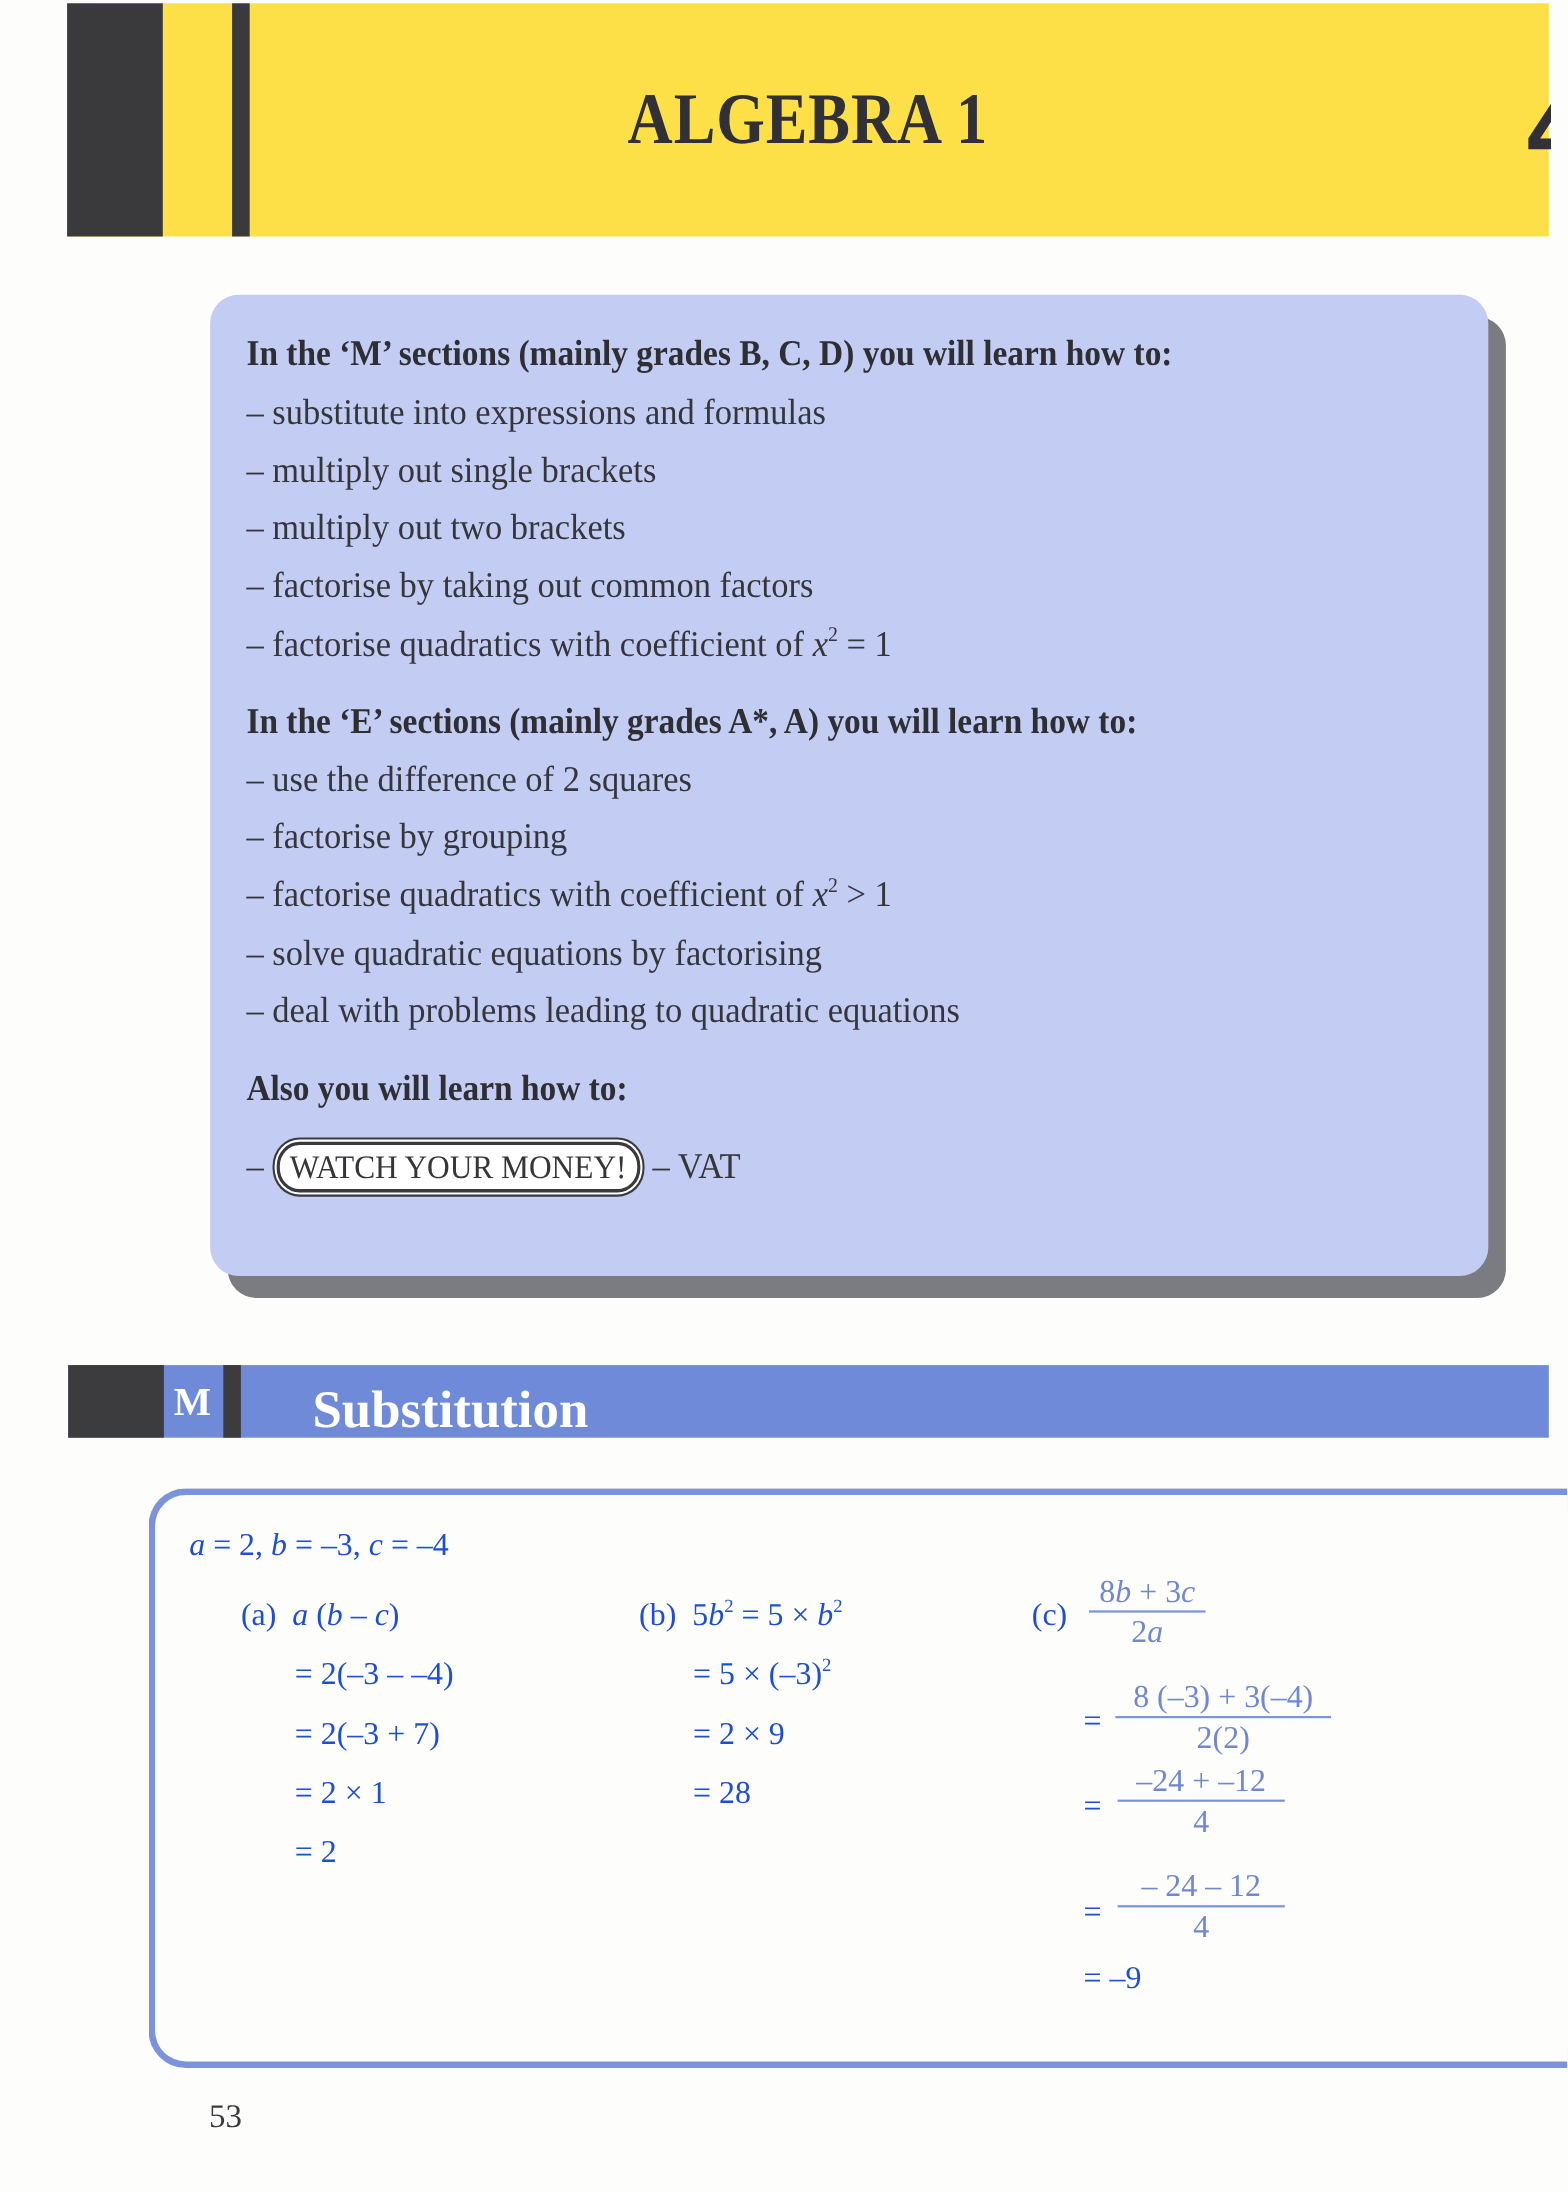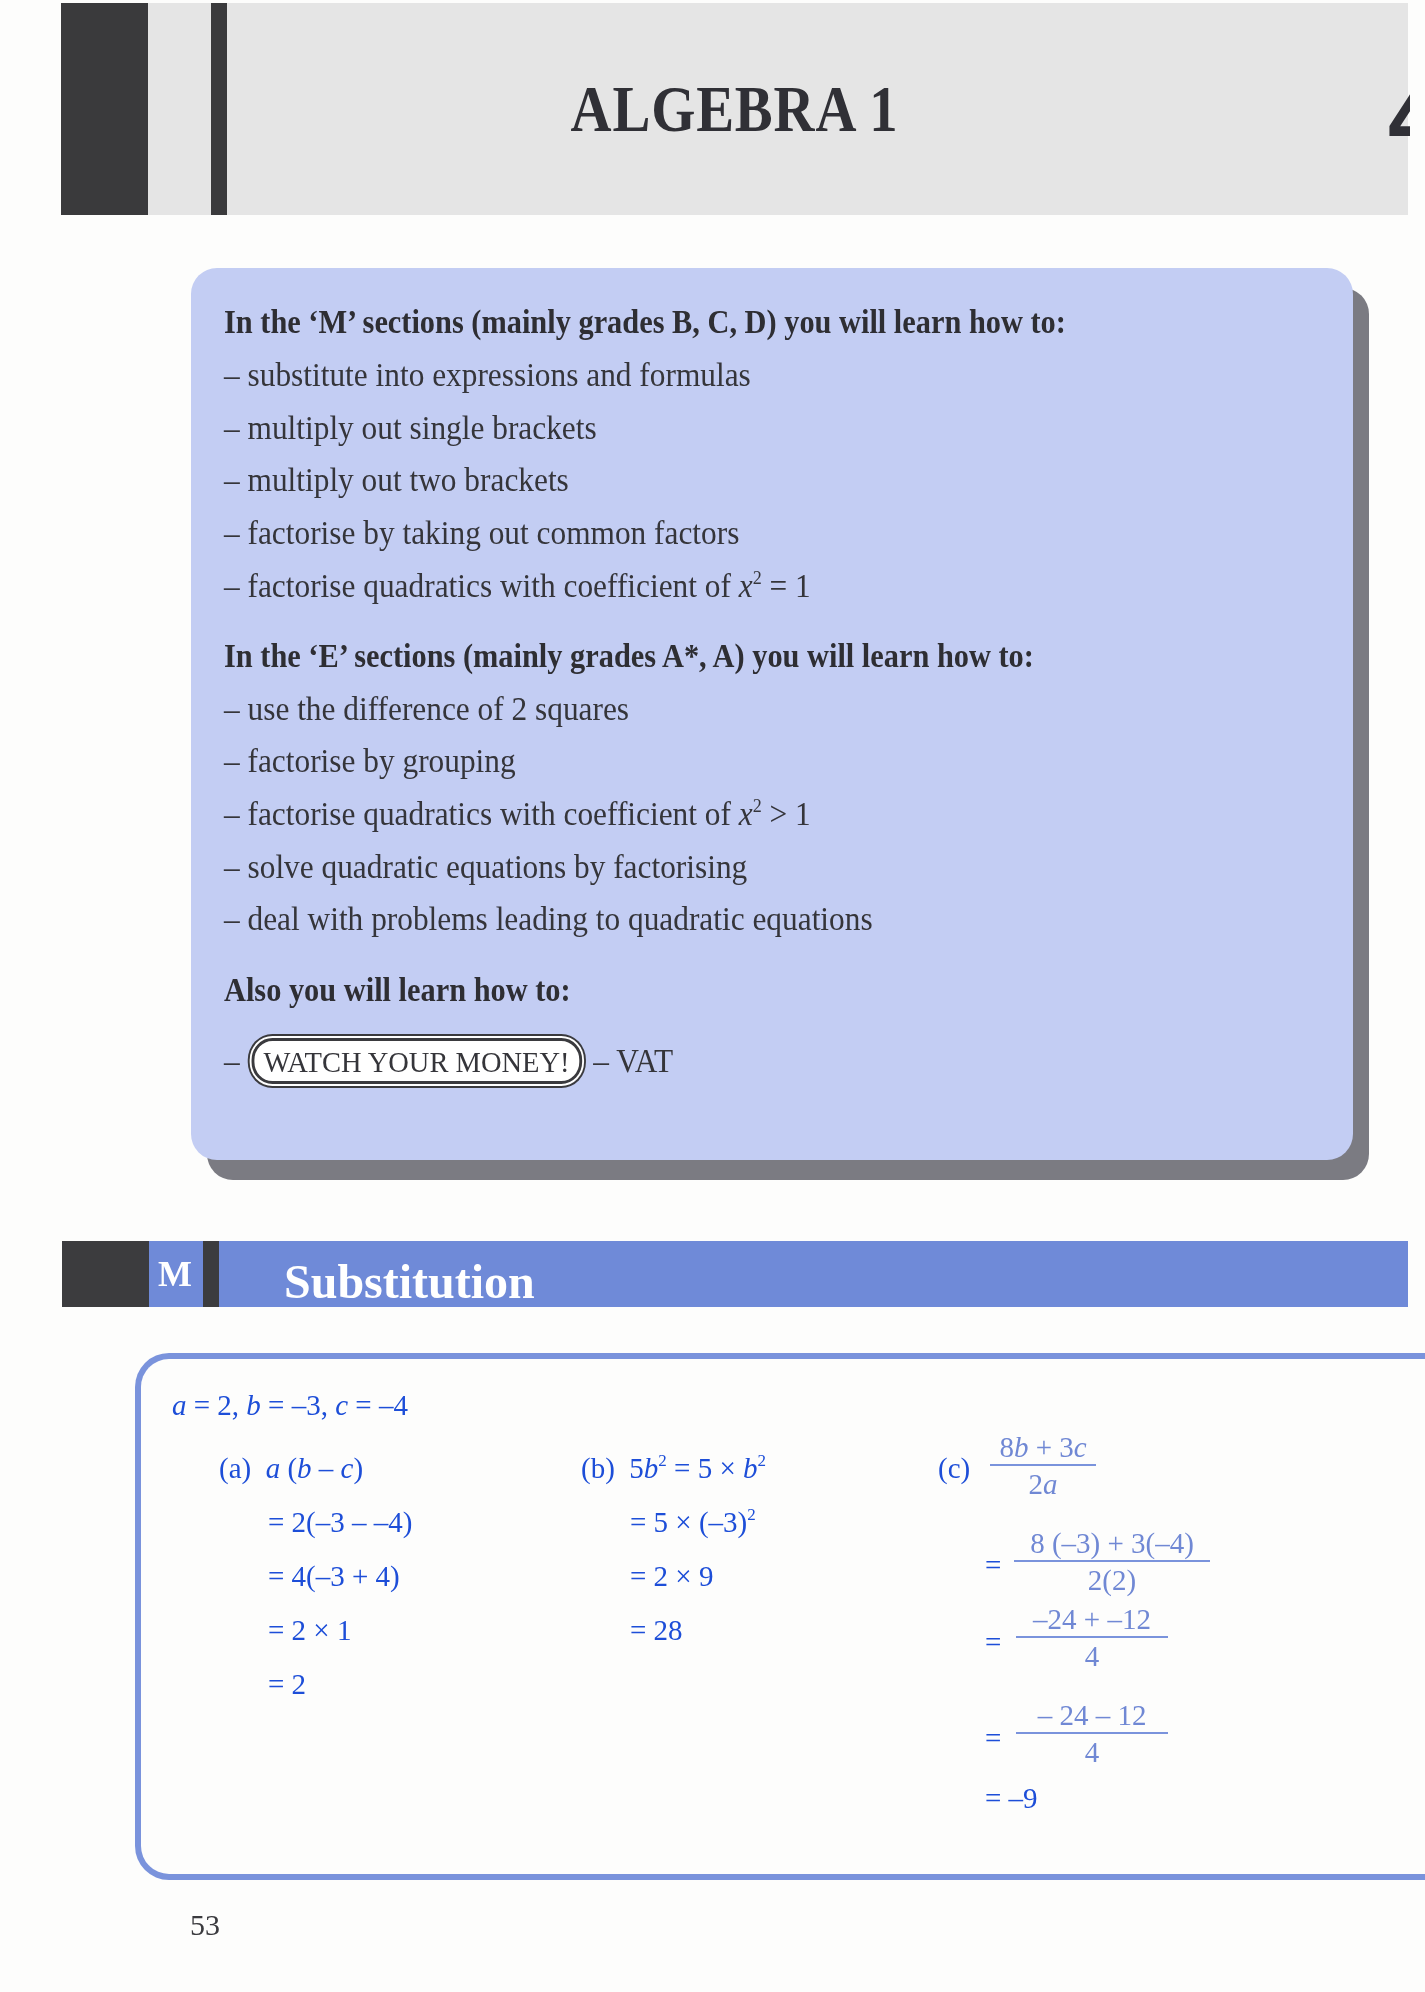--- a/index.html
+++ b/index.html
@@ -1,21 +1,21 @@
 <!DOCTYPE html>
 <html><head>
 <meta charset="utf-8">
 <style>
   html, body { margin:0; padding:0; }
   body { width:1425px; height:1992px; background:#fdfdfc; position:relative; overflow:hidden;
          font-family:"Liberation Serif", "DejaVu Serif", serif; color:#2f2f33; }
   .abs { position:absolute; }
 
   
-  .header { left:61px; top:3px; width:1347px; height:212px; background:#e5e5e5; }
+  .header { left:61px; top:3px; width:1347px; height:212px; background:#fde047; }
   .header .dark-block { left:0; top:0; width:87px; height:212px; background:#3a3a3c; }
   .header .thin-bar { left:150px; top:0; width:16px; height:212px; background:#3a3a3c; }
   .header .title { left:0; width:100%; top:68px; text-align:center; font-size:66px; font-weight:bold;
                    color:#303036; letter-spacing:1px; transform:scaleX(0.86); transform-origin:center; }
   .chapter-num { left:1388px; top:72px; width:22px; height:90px; overflow:hidden; }
   .chapter-num span { display:block; font-family:"Liberation Sans", sans-serif; font-weight:bold;
                       font-size:96px; line-height:90px; color:#303036; }
 
   
   .info-shadow { left:207px; top:288px; width:1162px; height:892px; background:#7b7b82; border-radius:26px; }
@@ -89,21 +89,21 @@
   <div class="abs thin-bar"></div>
   <div class="abs stitle">Substitution</div>
 </div>
 
 <div class="abs example-box"></div>
 
 <div class="ex" style="left:172px; top:1389px"><i>a</i><span> = 2,  </span><i>b</i><span> = –3,  </span><i>c</i><span> = –4</span></div>
 
 <div class="ex" style="left:219px; top:1452px"><span>(a)</span>&nbsp; <i>a</i><span> (</span><i>b</i><span> – </span><i>c</i><span>)</span></div>
 <div class="ex" style="left:268px; top:1506px">= 2(–3 – –4)</div>
-<div class="ex" style="left:268px; top:1560px">= 4(–3 + 4)</div>
+<div class="ex" style="left:268px; top:1560px">= 2(–3 + 7)</div>
 <div class="ex" style="left:268px; top:1614px">= 2 × 1</div>
 <div class="ex" style="left:268px; top:1668px">= 2</div>
 
 <div class="ex" style="left:581px; top:1452px"><span>(b)</span>&nbsp; <span>5</span><i>b</i><sup>2</sup><span> = 5 × </span><i>b</i><sup>2</sup></div>
 <div class="ex" style="left:630px; top:1506px"><span>= 5 × (–3)</span><sup>2</sup></div>
 <div class="ex" style="left:630px; top:1560px">= 2 × 9</div>
 <div class="ex" style="left:630px; top:1614px">= 28</div>
 
 <div class="ex" style="left:938px; top:1452px">(c)</div>
 <div class="frac" style="left:990px; top:1430px; width:106px">

